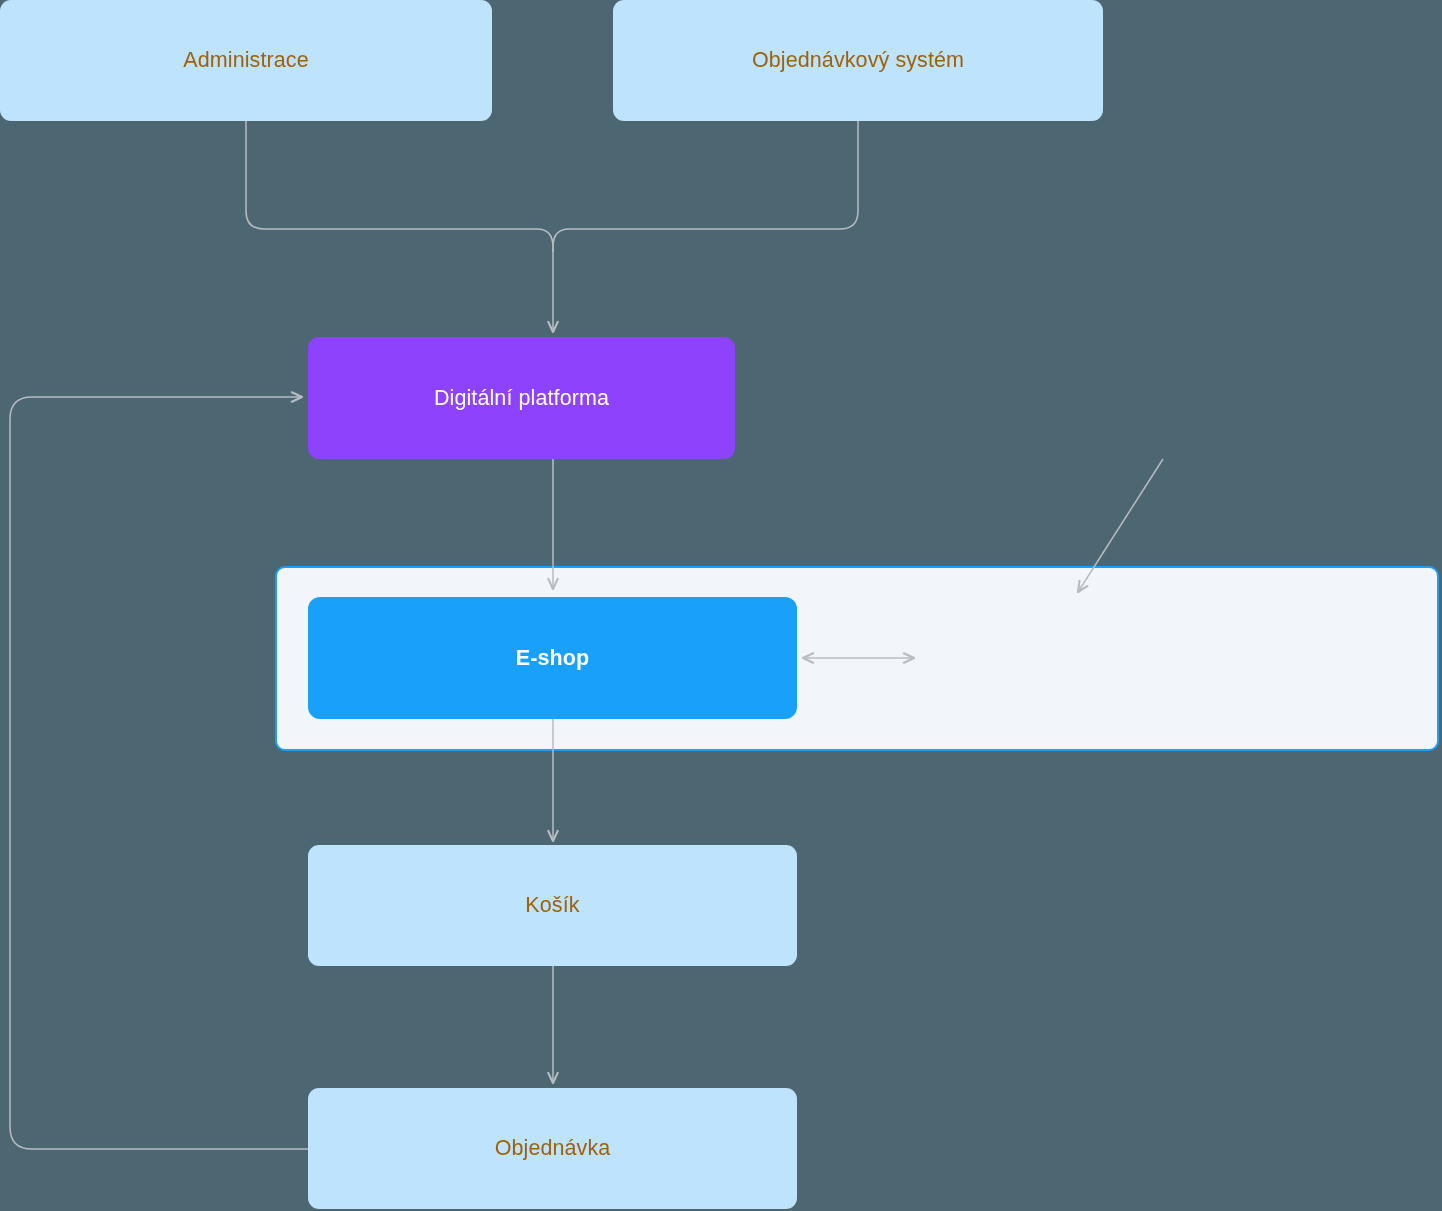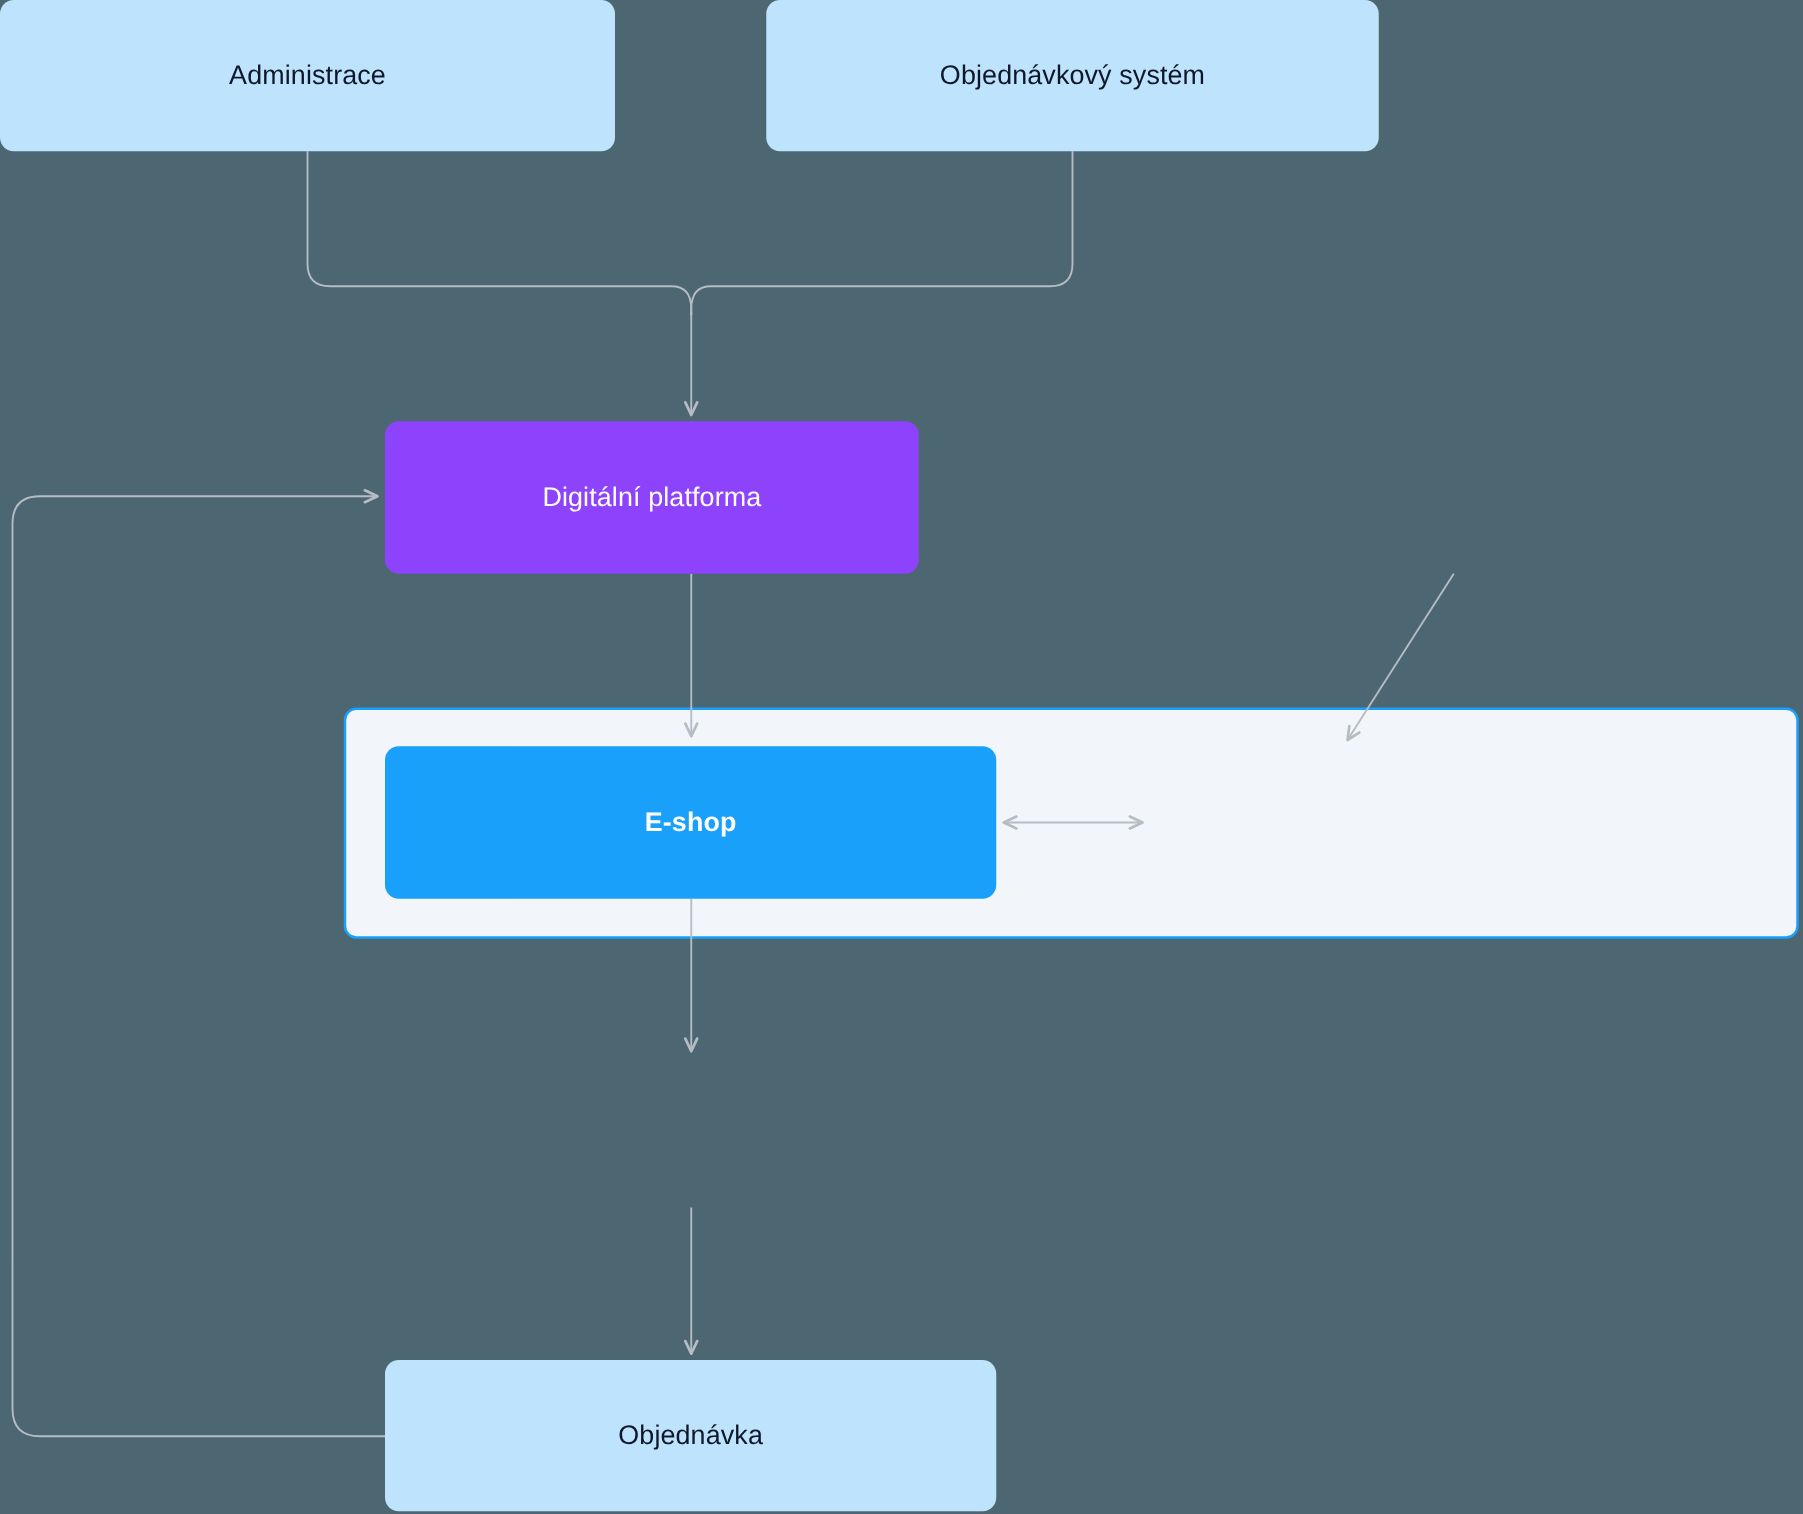--- a/index.html
+++ b/index.html
@@ -30,31 +30,32 @@
     border-radius: 11px;
     box-sizing: border-box;
   }
   .node .label {
     font-size: 21.5px;
     letter-spacing: 0.1px;
     white-space: nowrap;
   }
   .node.light-blue {
     background: #bee3fc;
-    color: #0f172a;
+    color: #a16207;
   }
   .node.light-blue .label { font-weight: 500; }
   .node.purple {
     background: #8d43fb;
     color: #ffffff;
   }
   .node.purple .label { font-weight: 400; }
   .node.blue {
     background: #18a0fb;
     color: #ffffff;
+    border-radius: 12px;
   }
   .node.blue .label { font-weight: 700; }
   .group-frame {
     position: absolute;
     left: 275px;
     top: 566px;
     width: 1164px;
     height: 185px;
     background: #f2f6fa;
     border: 2.5px solid #18a0fb;
@@ -108,18 +109,21 @@
   <div class="node purple" id="node-platforma">
     <span class="label">Digitální platforma</span>
   </div>
 
 
   <div class="node blue" id="node-eshop">
     <span class="label">E-shop</span>
   </div>
 
 
+  <div class="node light-blue" id="node-kosik">
+    <span class="label">Košík</span>
+  </div>
 
   <div class="node light-blue" id="node-objednavka">
     <span class="label">Objednávka</span>
   </div>
 
 </div>
 
 </body></html>

